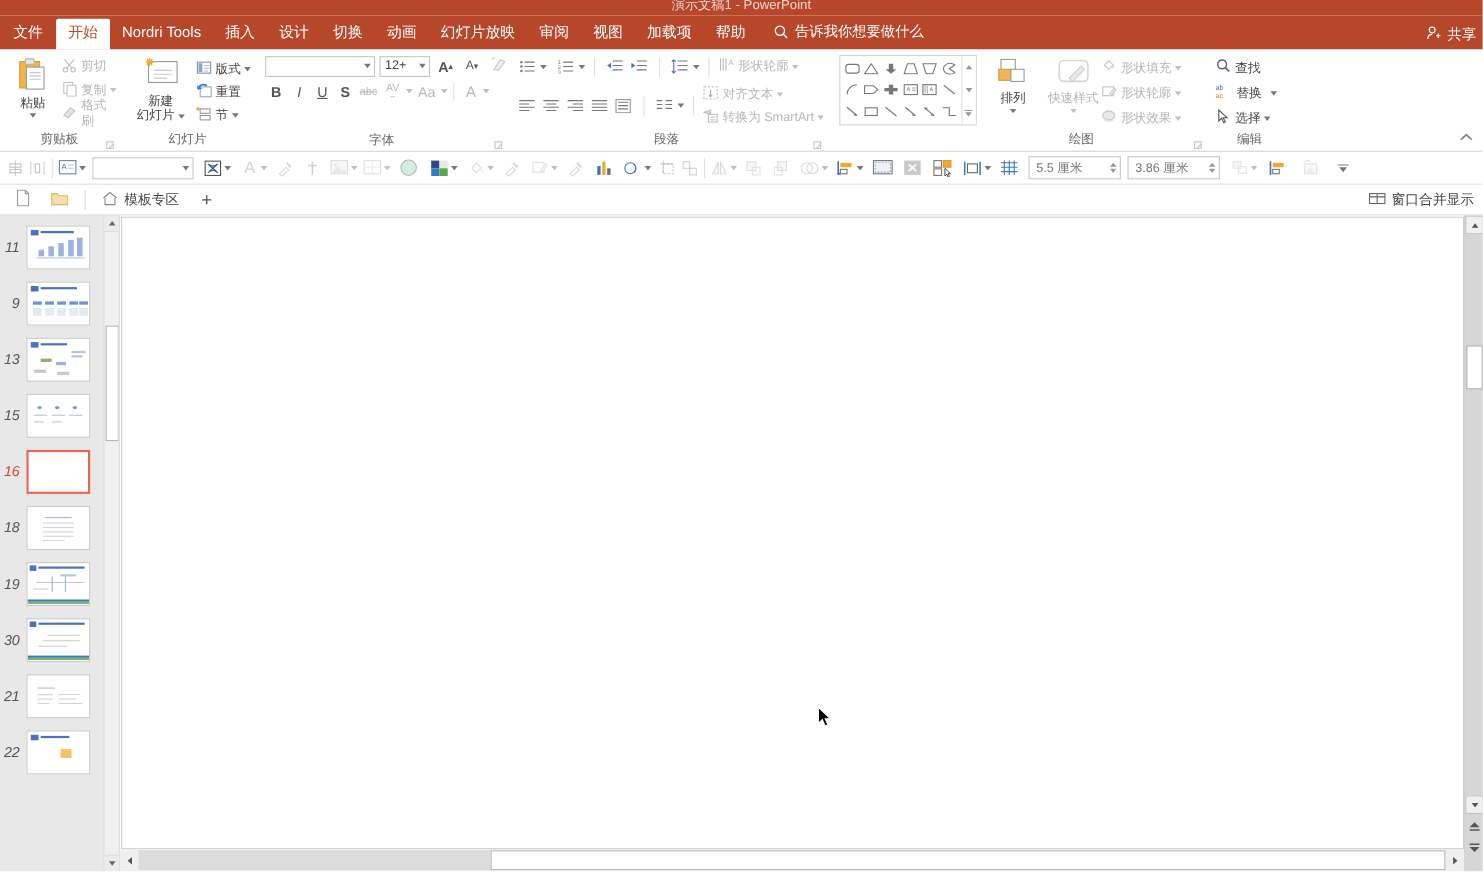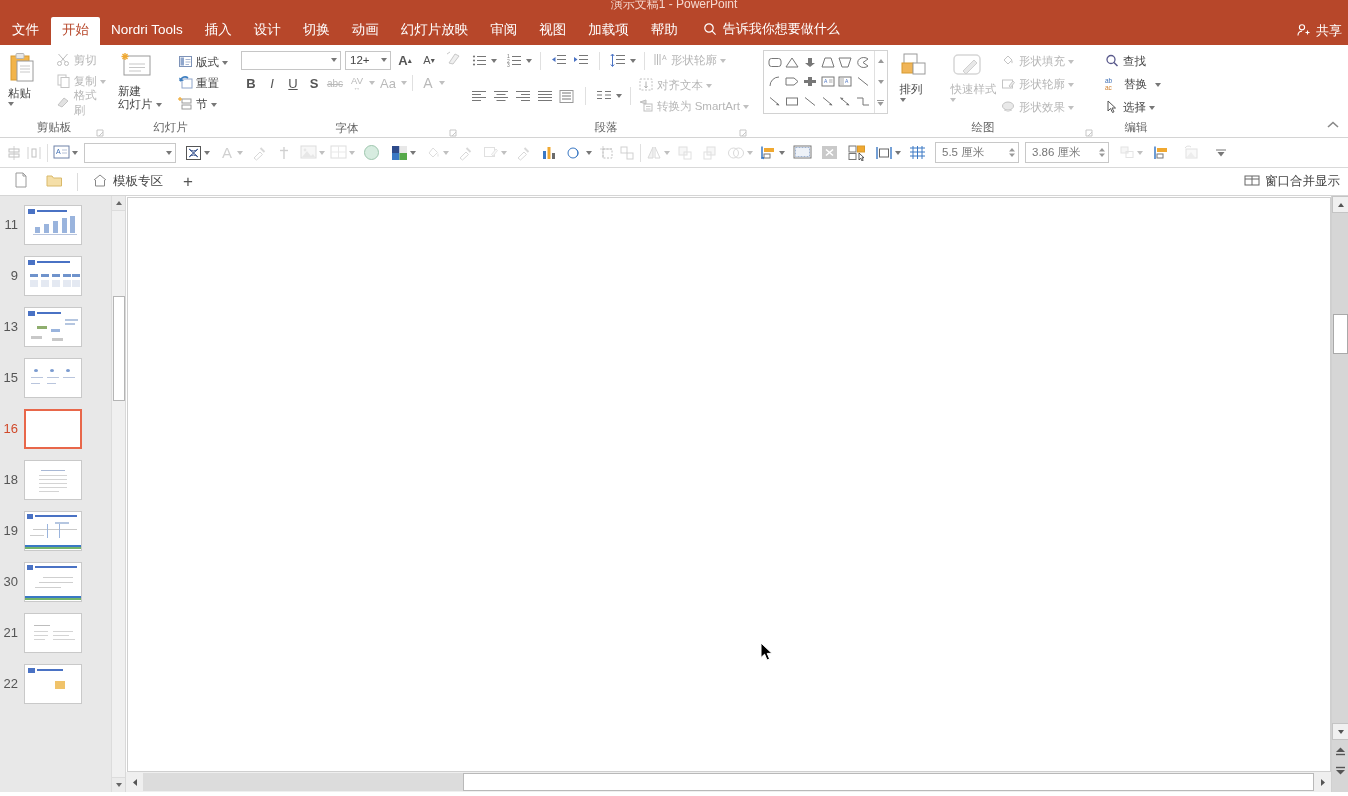--- a/index.html
+++ b/index.html
@@ -43,21 +43,21 @@
   .group .body { flex:1; display:flex; align-items:flex-start; padding-top:5px; }
   .group .gname {
     height:18px; text-align:center; font-size:11.5px; color:#666; line-height:14px;
     position:relative;
   }
   .group .sep { position:absolute; right:0; top:4px; bottom:20px; width:1px; background:#e2e2e2; }
   .dlg {
     position:absolute; right:3px; bottom:2px; width:9px; height:9px; opacity:.55;
   }
   .big {
-    display:flex; flex-direction:column; align-items:flex-start; justify-content:flex-start;
+    display:flex; flex-direction:column; align-items:center; justify-content:flex-start;
     font-size:11.5px; color:#444; width:44px; padding-top:2px; line-height:13px;
   }
   .big .lbl { text-align:center; }
   .small-row { display:flex; align-items:center; gap:3px; height:21px; font-size:11.5px; }
   .small-row.dim { color:#b6b6b6; }
   .caret { width:0;height:0;border-left:3px solid transparent;border-right:3px solid transparent;border-top:4px solid #777; display:inline-block; }
   .caret.dim { border-top-color:#c0c0c0; }
   
   #g-clipboard { width:108px; }
   #g-clipboard .body { padding-left:6px; }
@@ -114,21 +114,21 @@
   
   #doctabs {
     height:28px; border-bottom:1px solid #d5d5d5; background:#fff;
     display:flex; align-items:center; padding:0 6px; gap:2px; position:relative;
   }
   .dt { height:24px; display:flex;align-items:center; gap:5px; padding:0 8px; font-size:12.5px;color:#444;}
   .dtsep { width:1px;height:18px;background:#dcdcdc; margin:0 4px;}
   .merge { position:absolute; right:8px; display:flex;align-items:center;gap:5px;font-size:12.5px;color:#444;}
   
   #main { display:flex; height:596px; }
-  #thumbpane { width:125px; background:#e8e8e8; position:relative; overflow:hidden; }
+  #thumbpane { width:108px; background:#e8e8e8; position:relative; overflow:hidden;font-style:italic; }
   .thumbrow { display:flex; align-items:center; height:51px; padding-left:2px; }
   .tnum { width:22px; text-align:right; padding-right:6px; font-size:13px; color:#555; }
   .tnum.sel { color:#d0492a; }
   .thumb { width:58px; height:40px; background:#fff; border:1px solid #c9c9c9; position:relative; overflow:hidden;}
   .thumb.sel { border:2px solid #e8674a; }
   .tpScroll {
     position:absolute; right:0; top:0; width:14px; height:100%;
     background:#f0f0f0; border-left:1px solid #dcdcdc;
   }
   .tpArrow { width:14px;height:15px; background:#ebebeb; display:flex;align-items:center;justify-content:center; }

